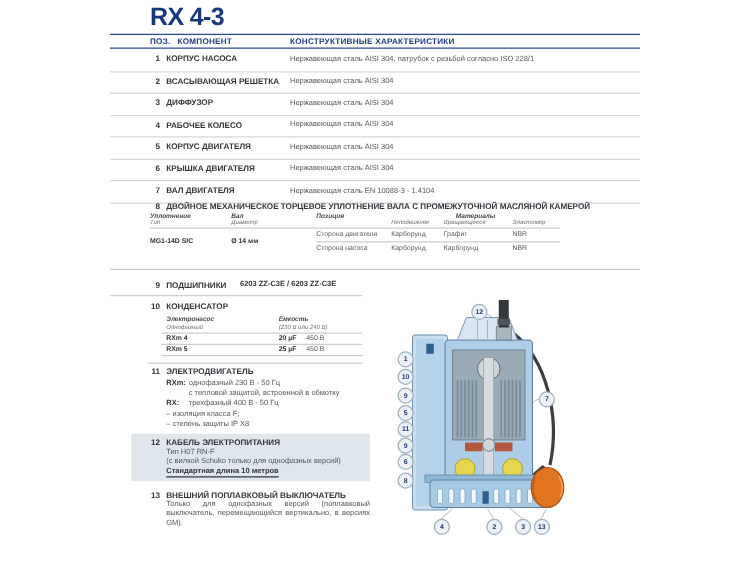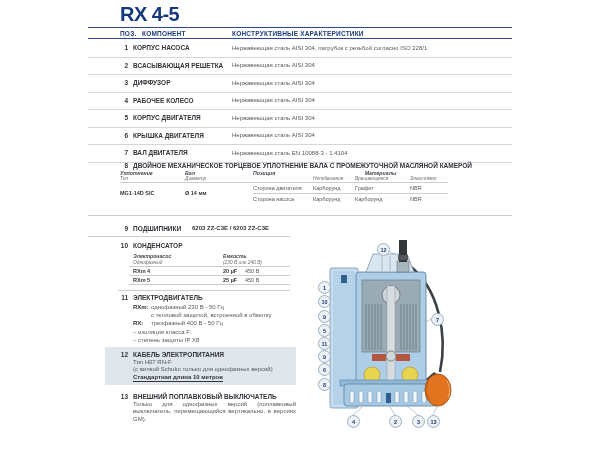--- a/index.html
+++ b/index.html
@@ -29,21 +29,21 @@
   #pump{position:absolute;left:300px;top:238px;width:190px;height:210px;}
   .co{position:absolute;width:11px;height:11px;border-radius:50%;background:#edf1f5;border:1px solid #9ab0c2;
      font-size:5.5px;font-weight:bold;color:#1c3c7c;display:flex;align-items:center;justify-content:center;}
 </style>
 </head>
 <body>
 
 <div id="canvas">
   <div id="doc">
 
-    <div class="abs title">RX 4-5</div>
+    <div class="abs title">RX 4-3</div>
     <div class="rule navy" style="left:0;top:27px;width:424px;"></div>
 
     <div class="abs hdr" style="left:32px;top:30px;">ПОЗ.</div>
     <div class="abs hdr" style="left:54px;top:30px;">КОМПОНЕНТ</div>
     <div class="abs hdr" style="left:144px;top:30px;">КОНСТРУКТИВНЫЕ ХАРАКТЕРИСТИКИ</div>
     <div class="rule navy" style="left:0;top:38px;width:424px;"></div>
 
     <div class="row" style="top:39px;">
       <span class="num">1</span>
       <span class="comp">КОРПУС НАСОСА</span>

